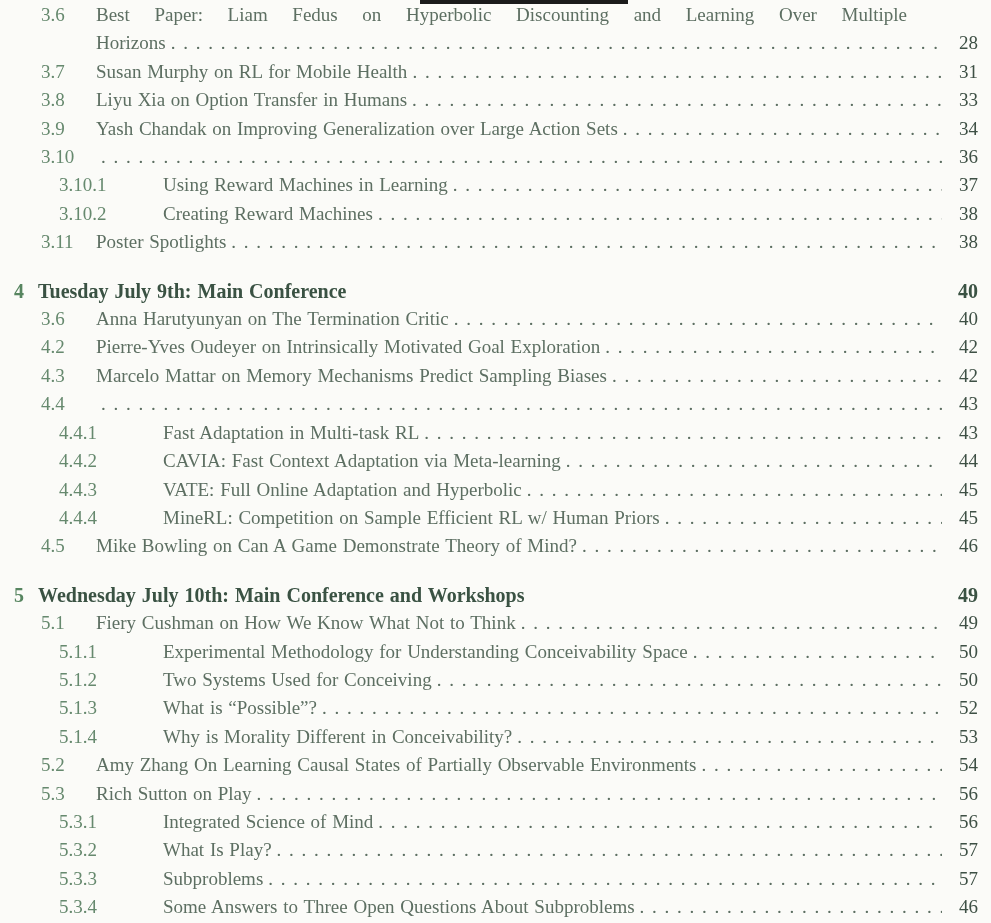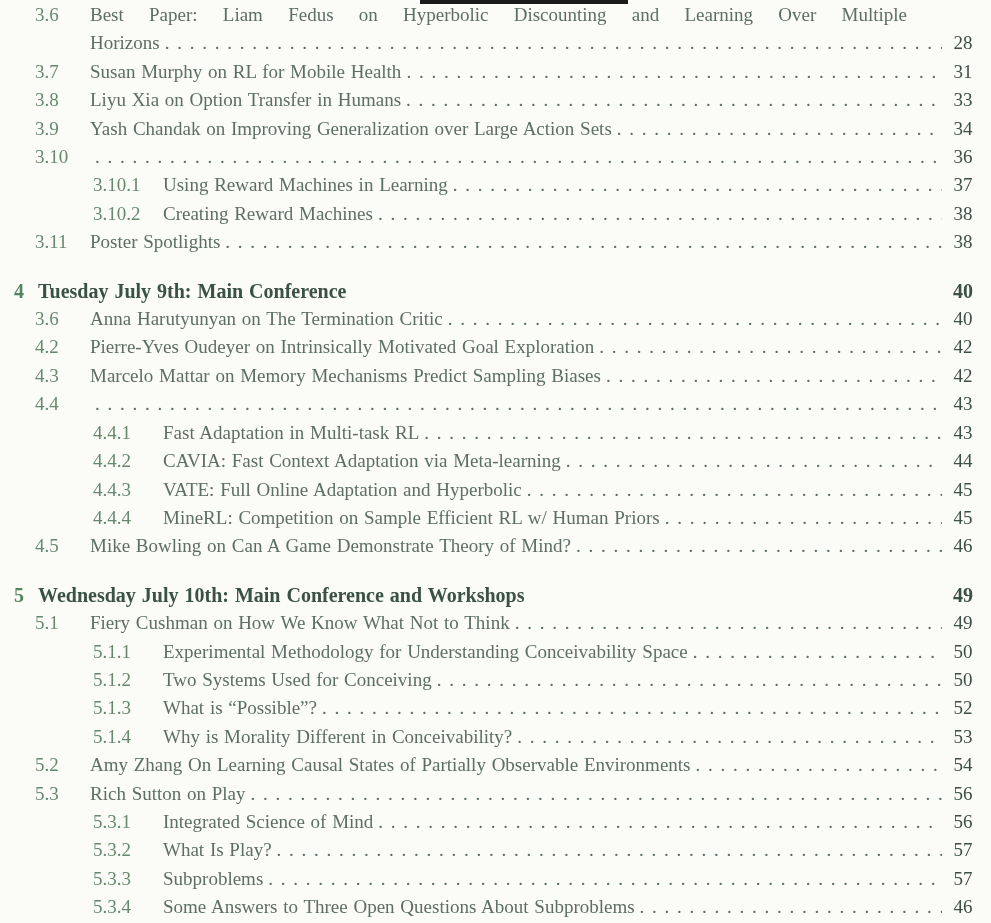--- a/index.html
+++ b/index.html
@@ -26,22 +26,22 @@
   .row {
     display: flex;
     align-items: baseline;
     line-height: 28.4px;
     font-size: 19px;
     color: var(--entry);
     word-spacing: 1px;
     white-space: nowrap;
   }
   .row .num { color: var(--link); flex: none; white-space: pre; }
-  .section .num    { padding-left: 35px; width: 90px;  }
-  .subsection .num { padding-left: 93px; width: 163px; font-family: Liberation Serif, serif; }
+  .section .num    { padding-left: 35px; width: 90px; margin-left: 6px;  }
+  .subsection .num { padding-left: 59px; width: 163px; font-family: Liberation Serif, serif; }
   .chapter {
     font-weight: bold;
     font-size: 20px;
     color: var(--chapter);
     margin-top: 20px;
   }
   .chapter .num { padding-left: 14px; width: 38px; color: var(--chlink); }
   .title { flex: none; }
   .title.justify {
     flex: 1;
@@ -57,21 +57,21 @@
     overflow: hidden;
     white-space: nowrap;
     letter-spacing: 1px;
     margin-left: 5px;
     color: var(--entry);
   }
   .fill { flex: 1; }
   .pg {
     flex: none;
     min-width: 30px;
-    text-align: center;
+    text-align: right;
     margin-left: 6px;
     color: var(--page);
   }
   .chapter .pg { color: var(--chapter); }
 </style>
 </head>
 <body style="--link: #66896e; --entry: #5d6f62; --page: #3e5045; --chapter: #3a5243; --chlink: #578560; --rule: #1b1b1b;">
 
 <div class="heading-rule"></div>
 <div id="toc">

